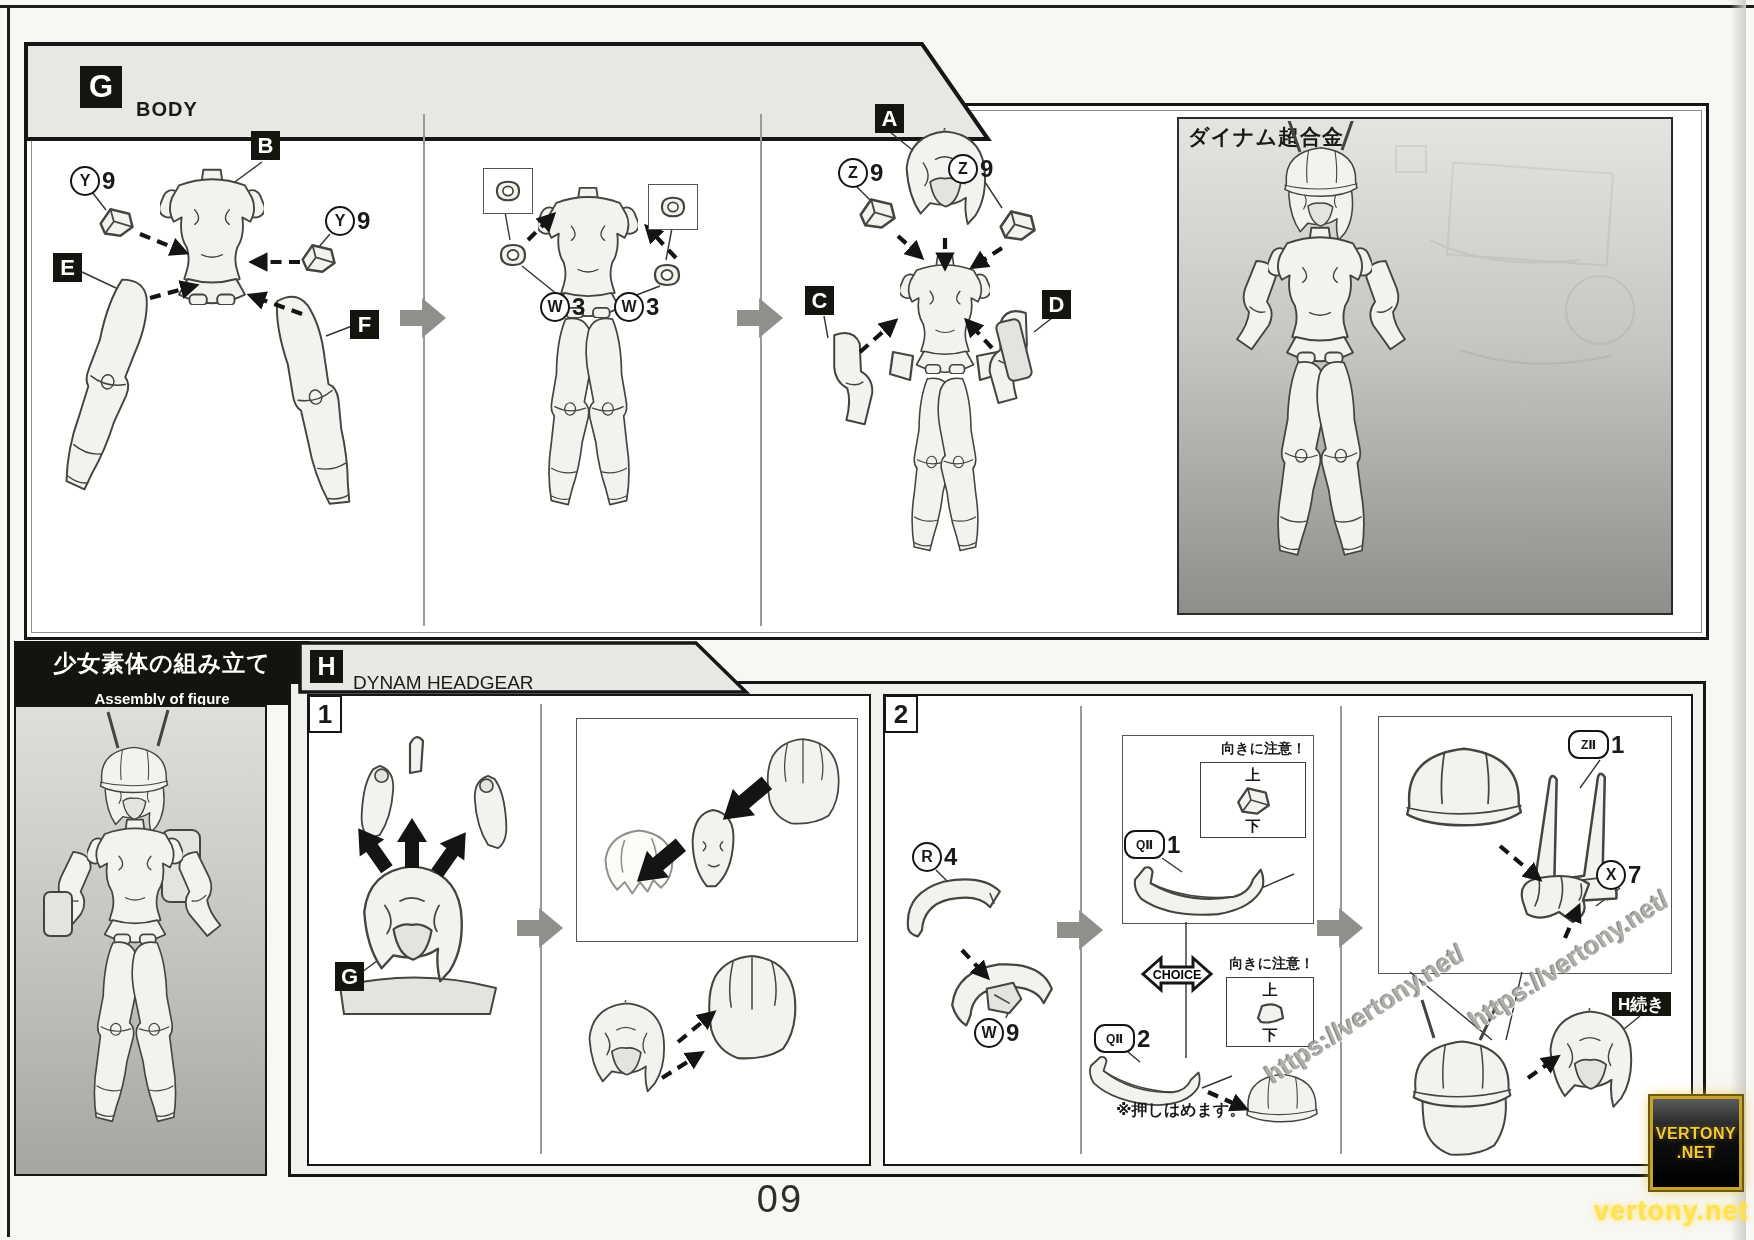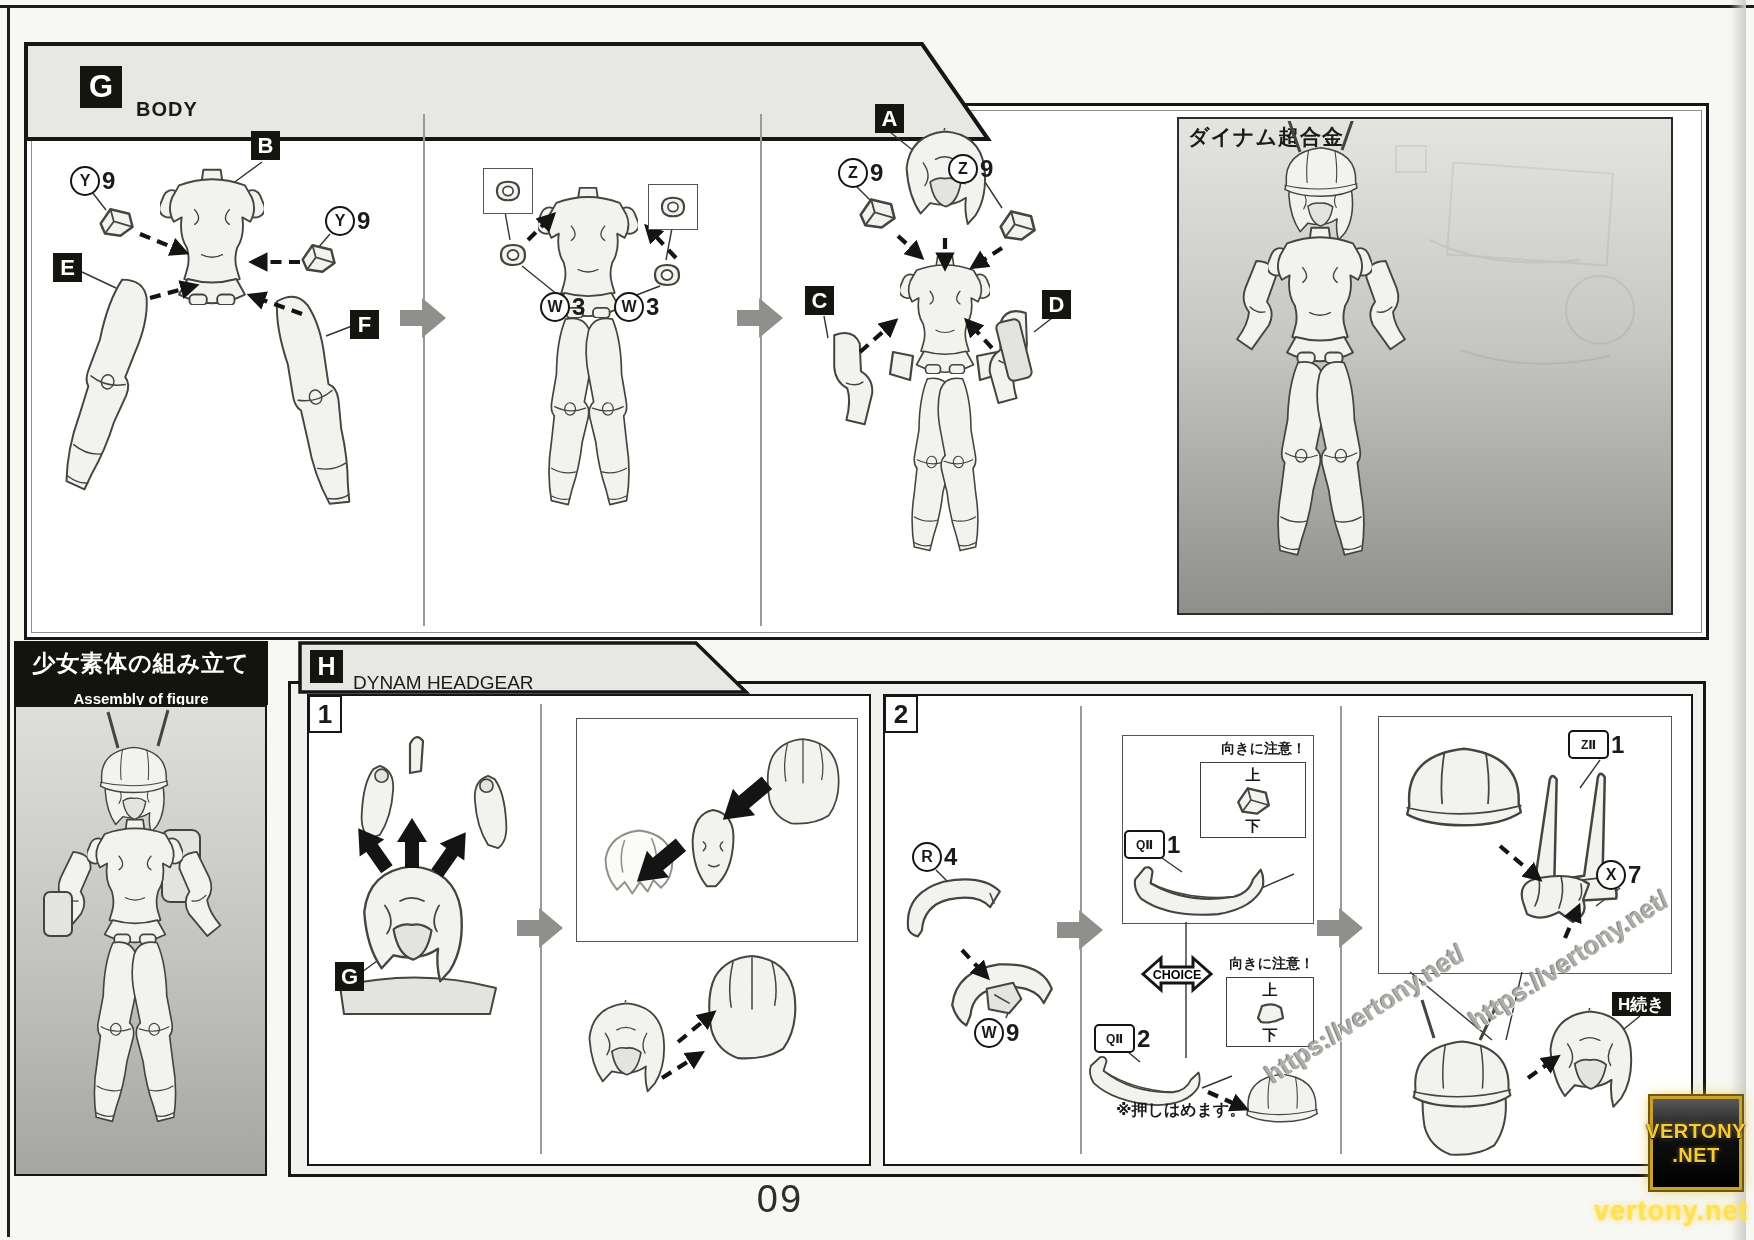--- a/index.html
+++ b/index.html
@@ -14,21 +14,21 @@
   .vdiv{position:absolute;width:1.6px;background:#9a9a96}
   
   .blab{position:absolute;min-width:29px;height:29px;background:#15150f;color:#fff;font-weight:bold;
         font-size:22px;display:flex;align-items:center;justify-content:center;line-height:1}
   .blab.wide{padding:0 6px;font-size:17px;height:24px}
   .stepnum{position:absolute;width:30px;height:34px;background:#fff;border:2.5px solid #161616;
         font-size:26px;font-weight:bold;display:flex;align-items:center;justify-content:center}
   .plab{position:absolute;display:flex;align-items:center;gap:2px;font-weight:bold}
   .plab .c{width:26px;height:26px;border:2.4px solid #141414;border-radius:50%;background:#fff;
         display:flex;align-items:center;justify-content:center;font-size:16px;line-height:1;flex:none}
-  .plab.wide .c{width:37px;height:25px;border-radius:5px;font-size:12px;letter-spacing:0}
+  .plab.wide .c{width:37px;height:25px;border-radius:11px;font-size:12px;letter-spacing:0}
   .plab .n{font-size:24px;letter-spacing:-1px}
   .garrow{position:absolute;width:46px;height:40px;background:#8f8f8b;
         clip-path:polygon(0 30%,48% 30%,48% 0,100% 50%,48% 100%,48% 70%,0 70%)}
   
   .tabletter{position:absolute;background:#15150f;color:#fff;font-weight:bold;display:flex;
         align-items:center;justify-content:center}
   .jp-big{position:absolute;font-size:34px;font-weight:bold;letter-spacing:1px;white-space:nowrap}
   .en-big{position:absolute;font-size:20px;font-weight:bold;letter-spacing:1px;white-space:nowrap}
   .jp-mid{position:absolute;font-size:23px;font-weight:bold;white-space:nowrap}
   .en-mid{position:absolute;font-size:19px;font-weight:normal;white-space:nowrap}
@@ -51,21 +51,21 @@
   svg .ld{stroke:#333;stroke-width:1.4}
   svg .da{fill:none;stroke:#141414;stroke-width:4.2;stroke-dasharray:11 7.5;marker-end:url(#ah)}
   svg .sa{fill:#141414;stroke:none}
   .panesvg{position:absolute;pointer-events:none}
   
   .wmurl{position:absolute;font-weight:bold;font-size:26px;color:#a7a7a2;opacity:.92;white-space:nowrap;
         text-shadow:1px 1px 0 #fff,-1px -1px 1px #6e6e6a;transform:rotate(-33deg);transform-origin:left center}
   .badge{position:absolute;width:86px;height:88px;background:linear-gradient(180deg,#5a5a5a 0%,#101010 45%,#000 100%);
         border:3px solid #caa22b;box-shadow:0 0 0 2px #6b5a14,0 0 12px rgba(235,195,60,.9);
         display:flex;flex-direction:column;align-items:center;justify-content:center;gap:1px}
-  .badge div{font-size:20px;font-weight:bold;color:#f3cb3f;letter-spacing:.5px;
+  .badge div{font-size:16px;font-weight:bold;color:#f3cb3f;letter-spacing:.5px;
         text-shadow:0 1px 1px #000,0 0 4px #8a6d1f}
   .sitefoot{position:absolute;font-size:27px;font-weight:bold;color:#ffe14d;letter-spacing:1px;
         text-shadow:0 0 6px rgba(255,220,70,.95),0 0 2px rgba(255,230,120,1);opacity:.95}
   .pagenum{position:absolute;font-size:38px;color:#2e2e2c;letter-spacing:2px;font-weight:500}
   .edge-top{position:absolute;left:0;top:5px;width:1754px;height:2.5px;background:#1d1d1a}
   .edge-left{position:absolute;left:7px;top:5px;width:2.5px;height:1232px;background:#1d1d1a}
   .edge-right{position:absolute;left:1730px;top:0;width:16px;height:1240px;
         background:linear-gradient(90deg,rgba(247,247,243,0),#cfcfca)}
   .cimbox{position:absolute;border:2px solid #2c2c2a;background:linear-gradient(180deg,#e4e4e0 0%,#c6c6c2 45%,#8e8e8b 100%)}
   .lpanel{position:absolute;border:2.5px solid #161616;background:linear-gradient(180deg,#dededa 0%,#c2c2be 55%,#a5a5a1 100%)}
@@ -311,21 +311,21 @@
       </g>
     <use href="#sym-torso" x="1268" y="226" width="104" height="137"></use>
     <g transform="translate(1281,354) rotate(4)">
         <use href="#sym-leg" width="56" height="205"></use>
       </g>
     <g transform="translate(1361,354) scale(-1,1) rotate(4)">
         <use href="#sym-leg" width="56" height="205"></use>
       </g>
   </svg>
 
-  <div class="lheader" style="left:14px;top:641px;width:254px;height:64px">
+  <div class="lheader" style="left:14px;top:641px;width:296px;height:64px">
     <div class="jp">少女素体の組み立て</div>
     <div class="en">Assembly of figure</div>
   </div>
   <div class="lpanel" style="left:14px;top:705px;width:249px;height:467px"></div>
   <svg class="panesvg" style="left:16px;top:707px" width="245" height="463" viewBox="16 707 245 463">
     <path d="M118,748 L108,712 M158,746 L168,710" stroke="#45453f" stroke-width="3" fill="none"></path>
     <rect class="p2" x="162" y="830" width="38" height="72" rx="8"></rect>
     <use href="#sym-head" x="98" y="760" width="72" height="78"></use>
     <use href="#sym-dome" x="94" y="742" width="80" height="56"></use>
     <g transform="translate(58,844) rotate(16)">

